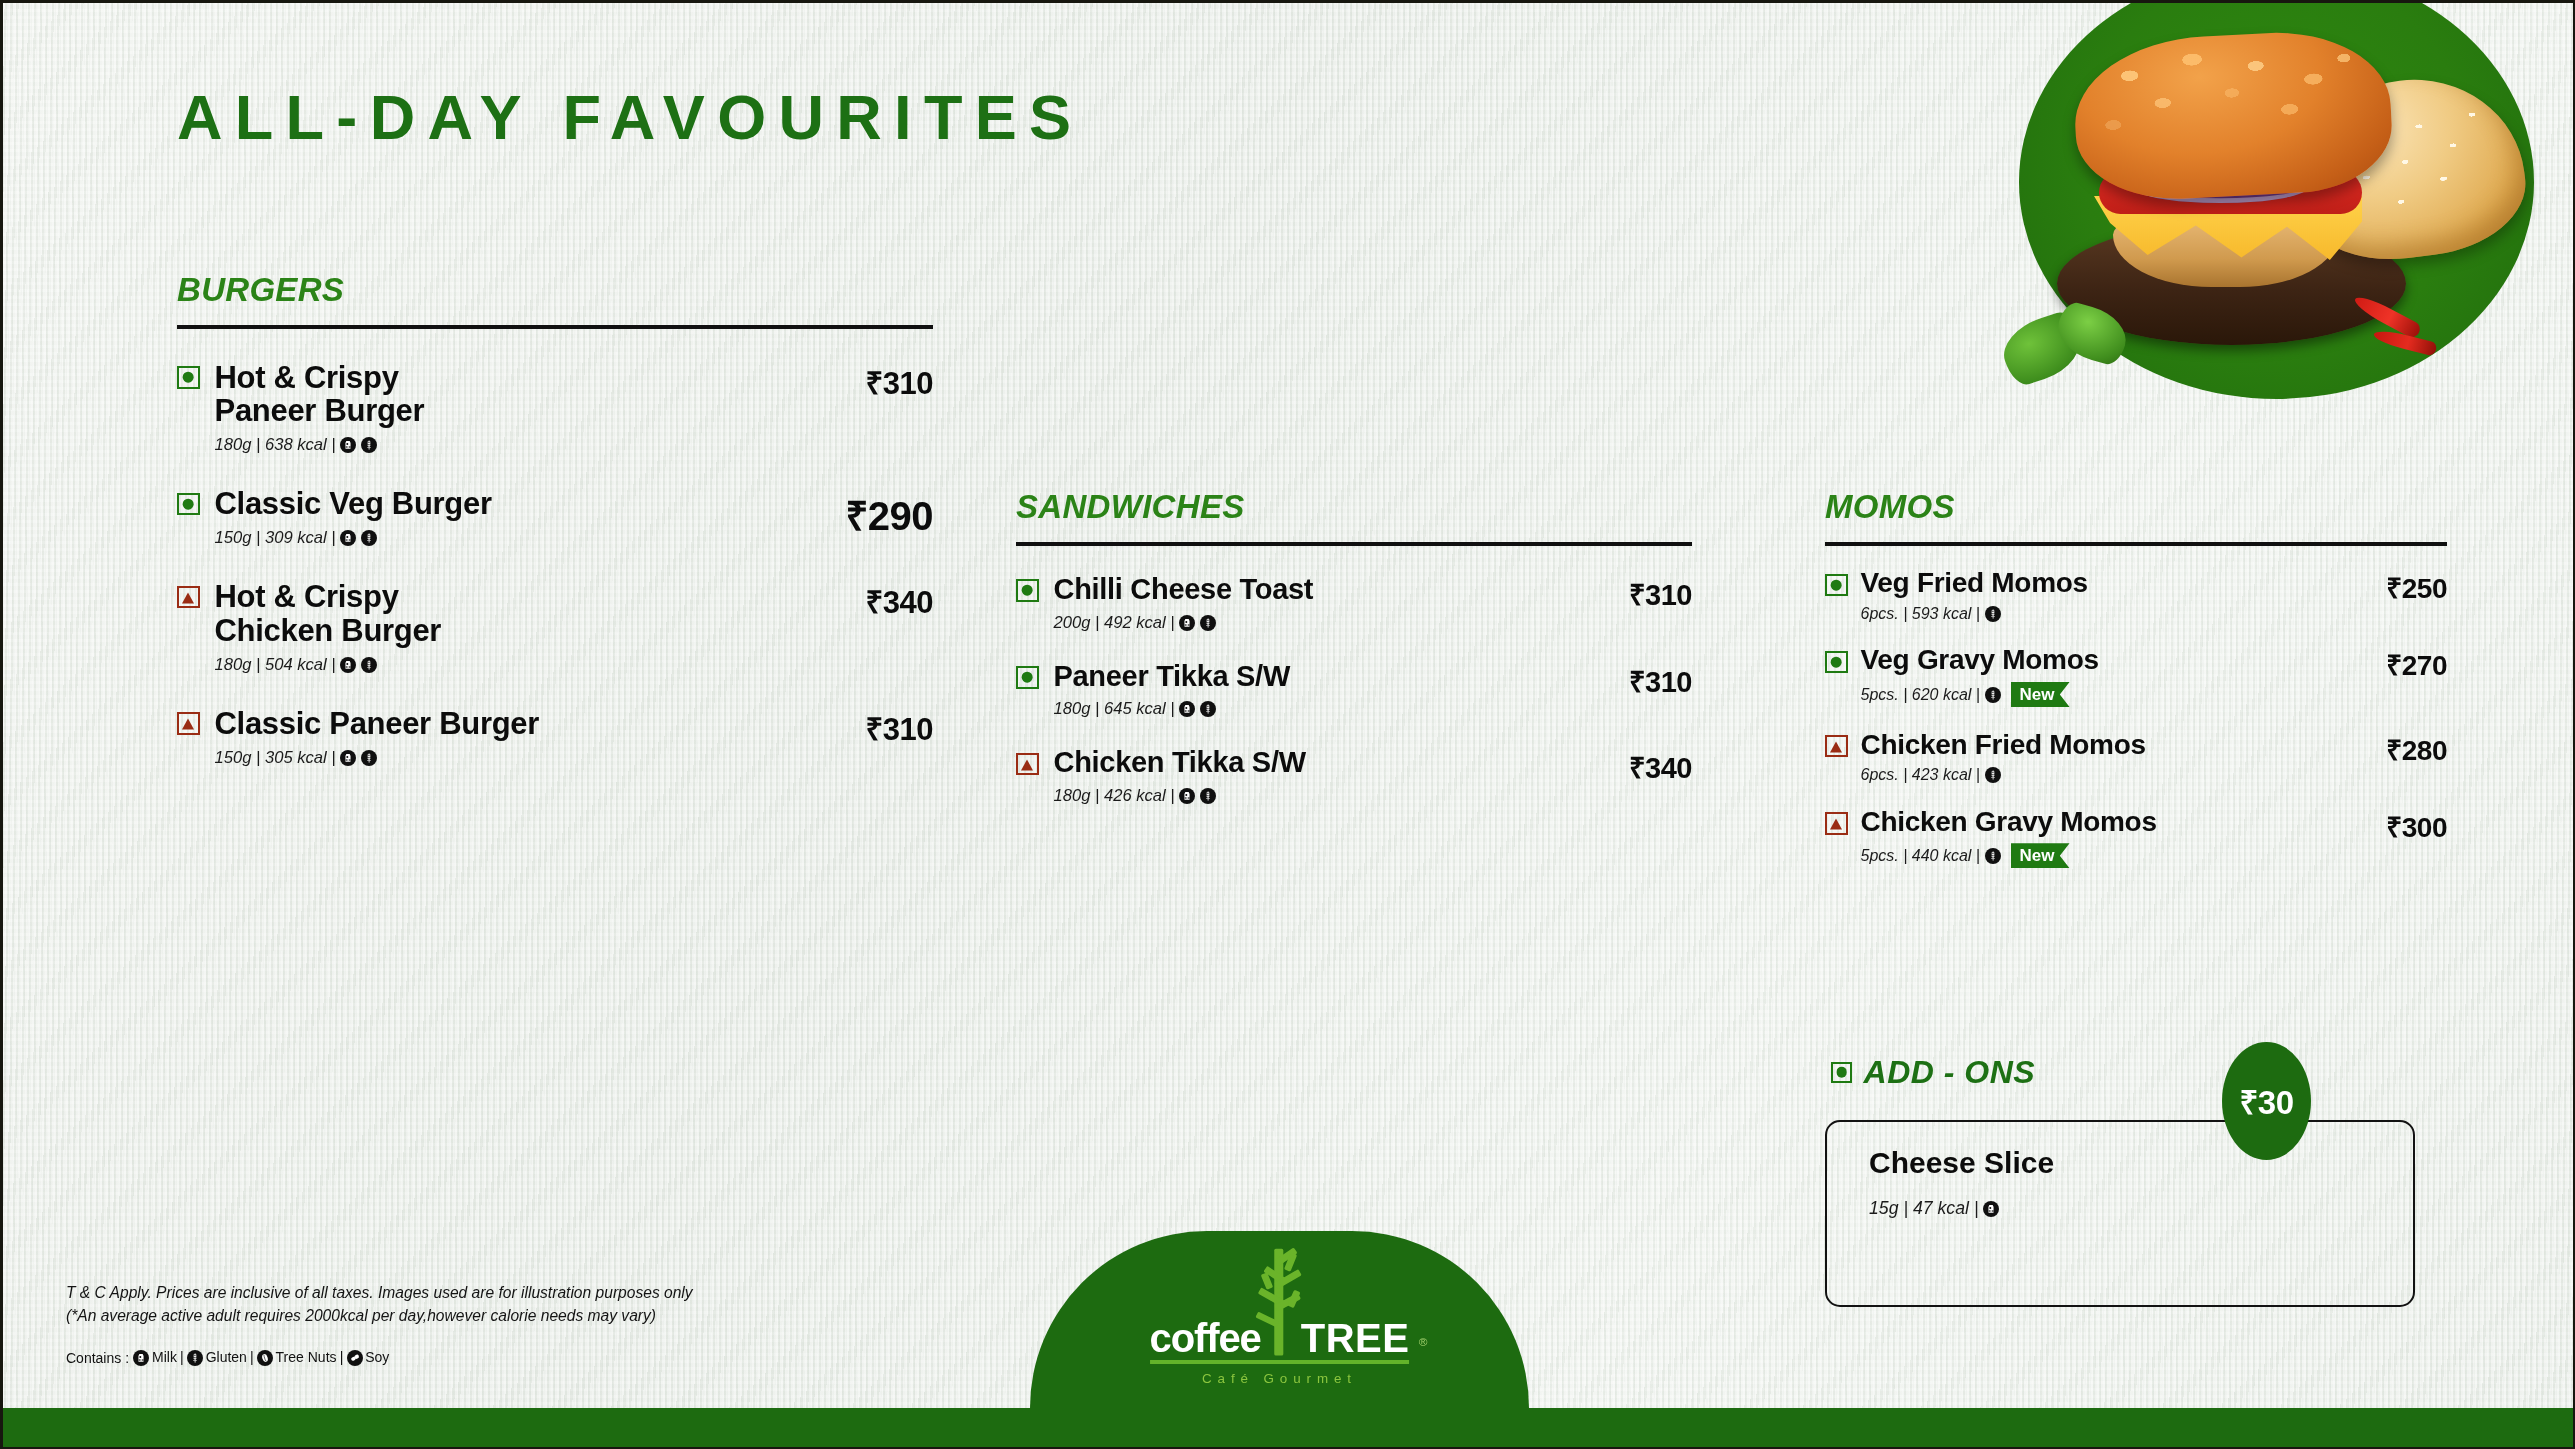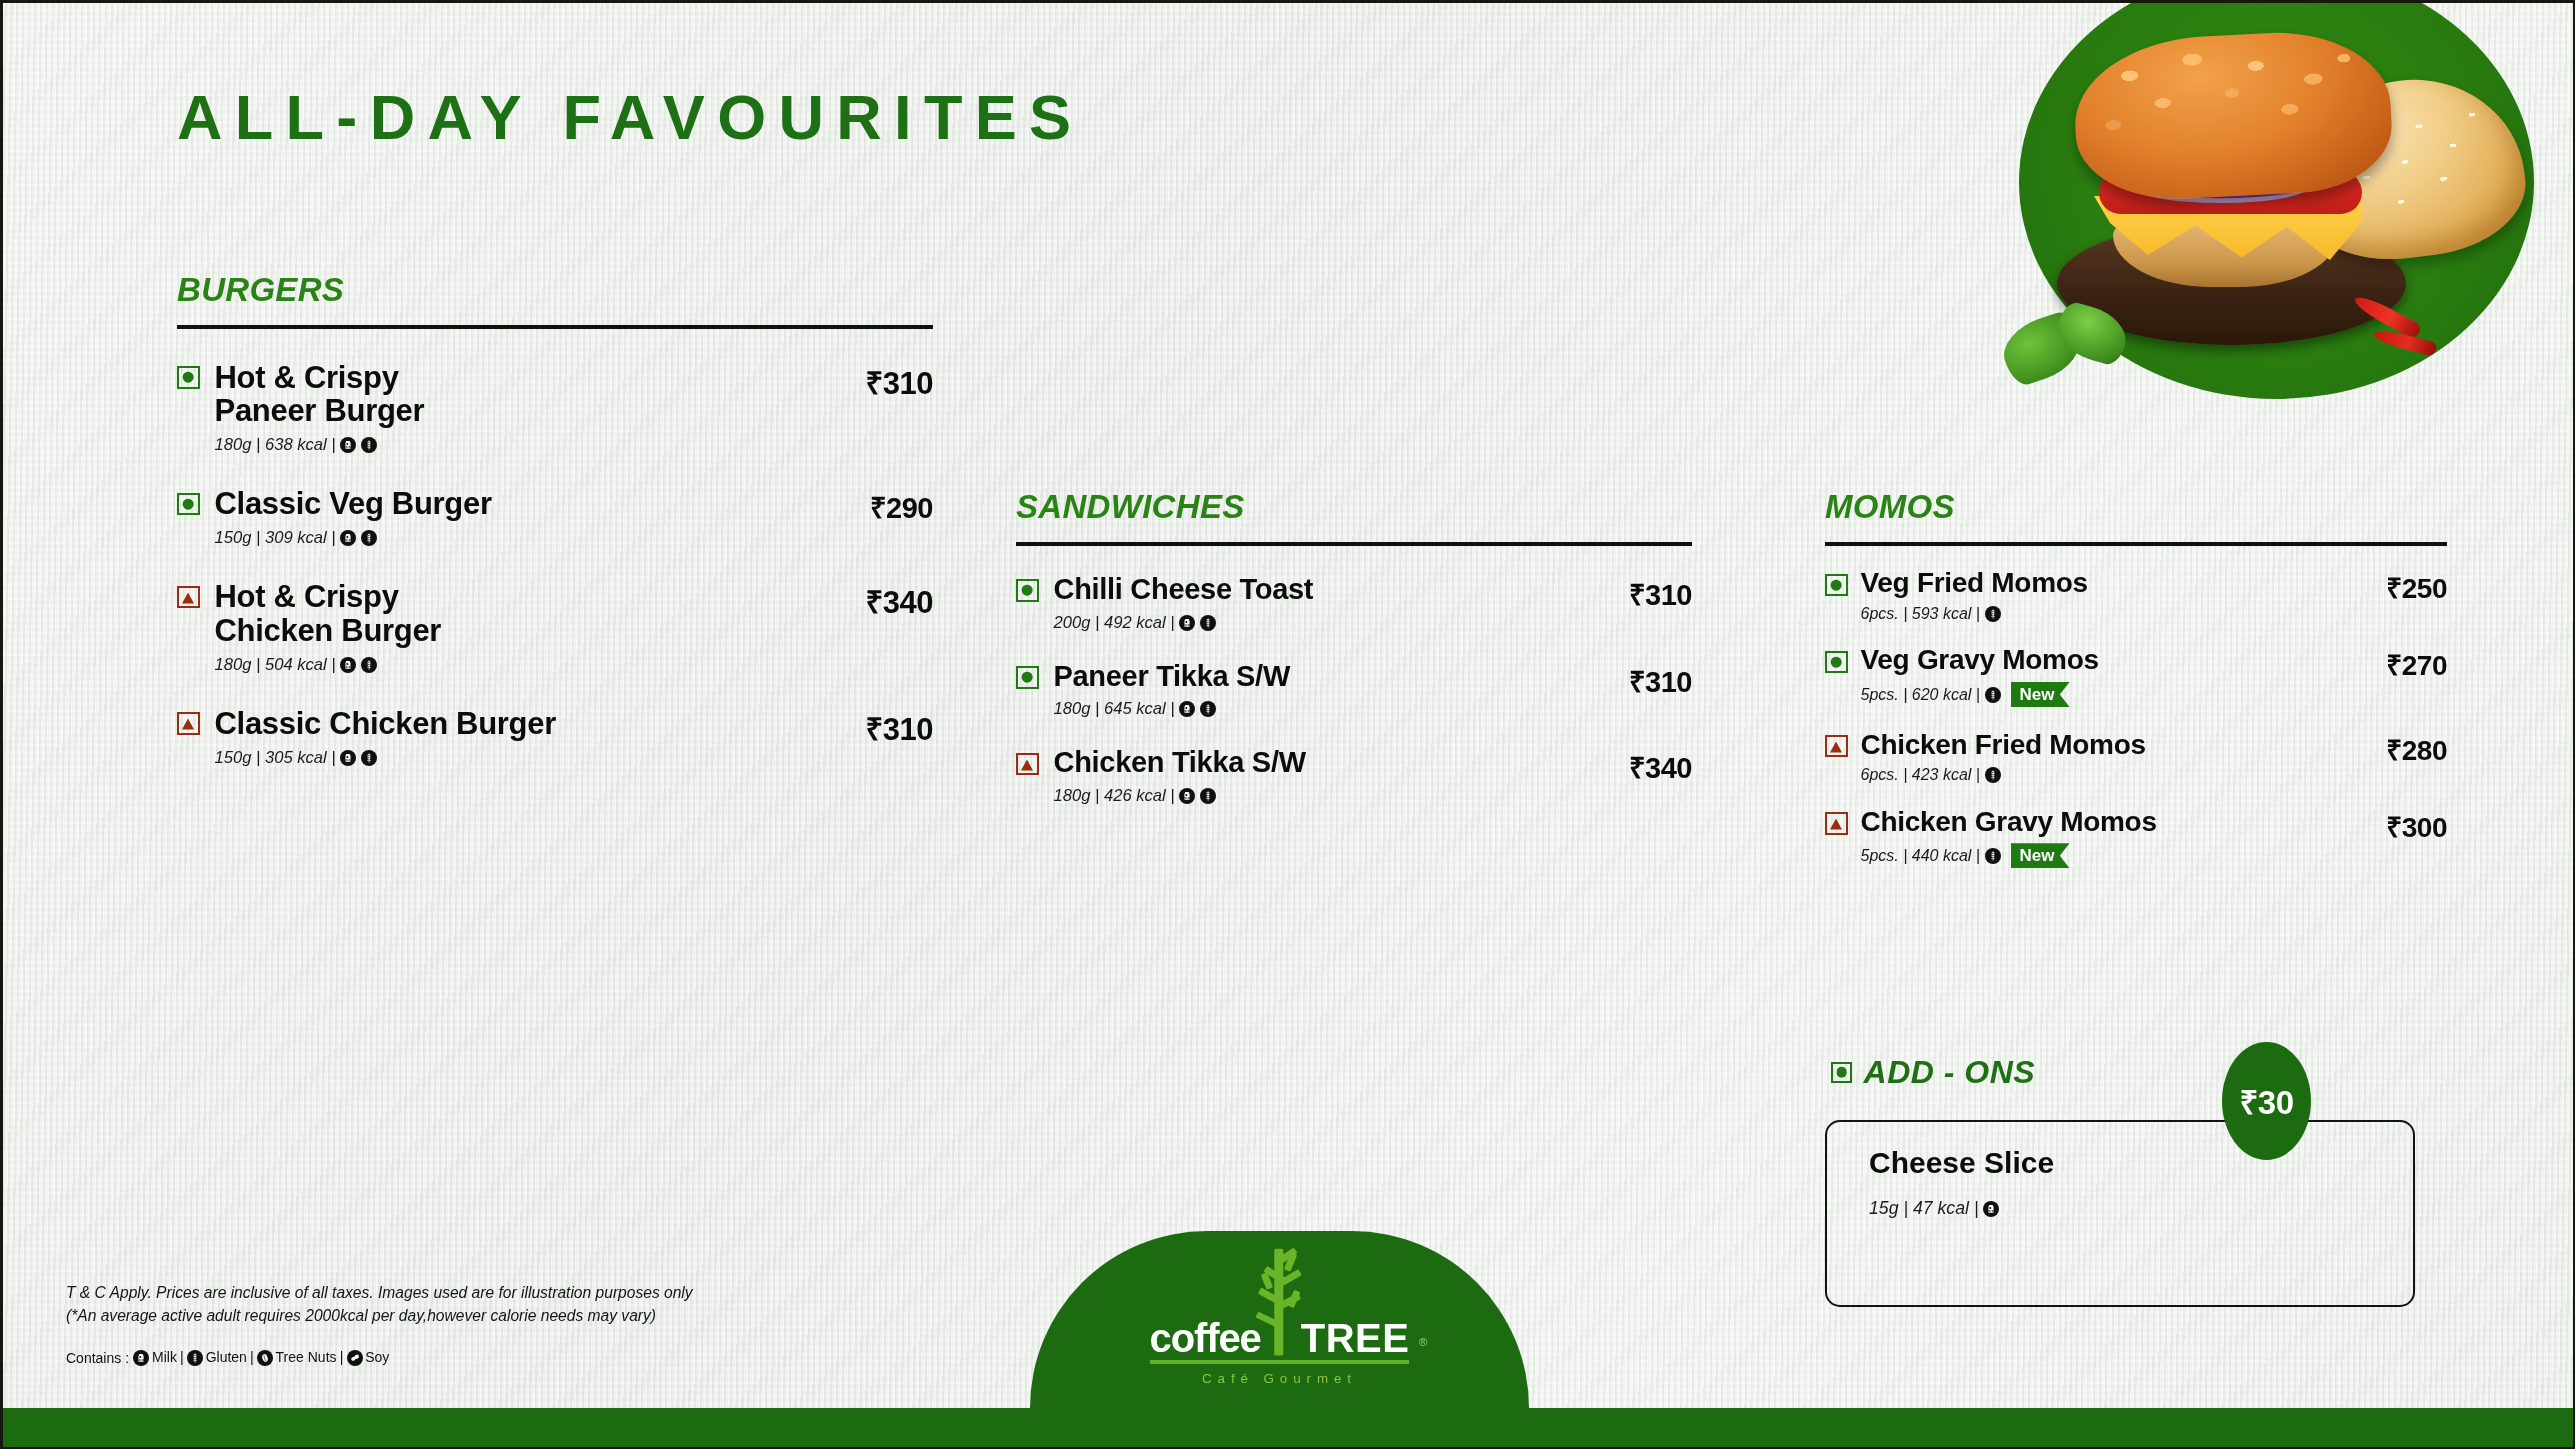--- a/index.html
+++ b/index.html
@@ -379,21 +379,21 @@
                     <use href="#ico-milk"></use>
                   </svg>
                 </span>
                 <span class="alg">
                   <svg viewBox="0 0 30 30">
                     <use href="#ico-gluten"></use>
                   </svg>
                 </span>
               </div>
             </div>
-            <div class="price" style="font-size: 29px; min-width: 123px;">₹290</div>
+            <div class="price" style="font-size: 40px; min-width: 123px;">₹290</div>
           </div>
         </div>
         <div class="item" style="margin-top: 32px;">
           <div class="item-row">
             <span class="mark nonveg" style="margin-right: 15px;"></span>
             <div class="item-body">
               <div class="item-name" style="font-size: 31px;">Hot &amp; Crispy<br>Chicken Burger</div>
               <div class="item-meta" style="font-size: 16.6px; margin-top: 7.5px;">
                 <span>180g | 504 kcal |</span>
                 <span class="alg">
@@ -408,21 +408,21 @@
                 </span>
               </div>
             </div>
             <div class="price" style="font-size: 31px; min-width: 123px;">₹340</div>
           </div>
         </div>
         <div class="item" style="margin-top: 32px;">
           <div class="item-row">
             <span class="mark nonveg" style="margin-right: 15px;"></span>
             <div class="item-body">
-              <div class="item-name" style="font-size: 31px;">Classic Chicken Burger</div>
+              <div class="item-name" style="font-size: 31px;">Classic Paneer Burger</div>
               <div class="item-meta" style="font-size: 16.6px; margin-top: 7.5px;">
                 <span>150g | 305 kcal |</span>
                 <span class="alg">
                   <svg viewBox="0 0 30 30">
                     <use href="#ico-milk"></use>
                   </svg>
                 </span>
                 <span class="alg">
                   <svg viewBox="0 0 30 30">
                     <use href="#ico-gluten"></use>

